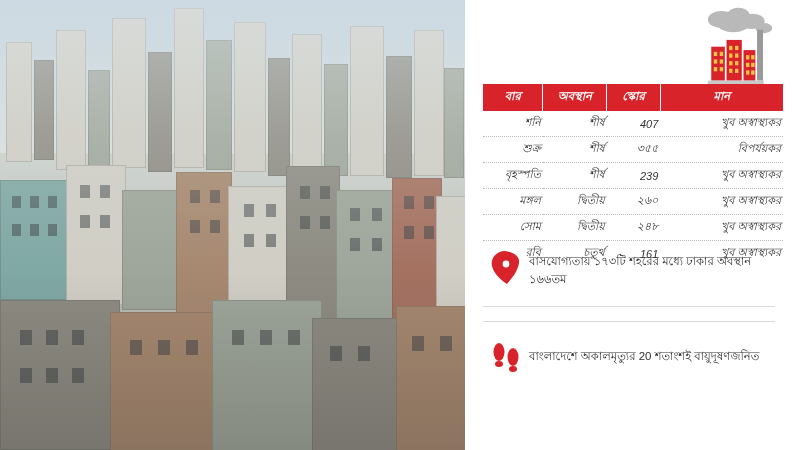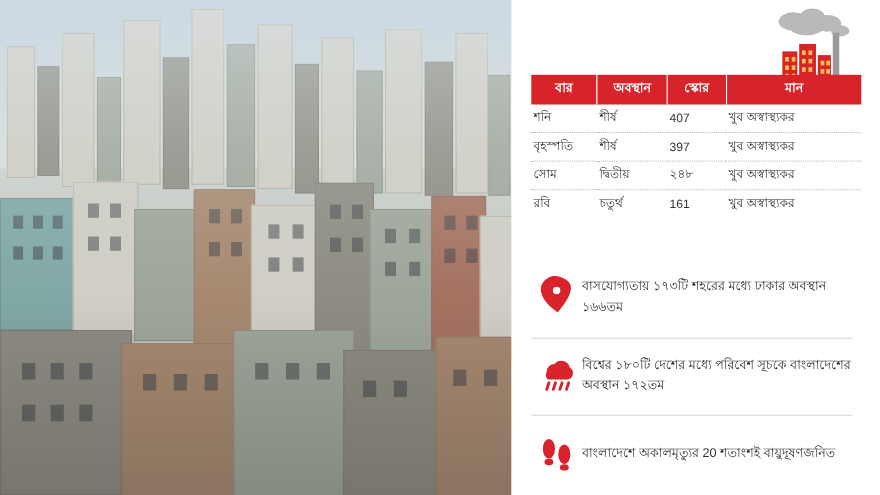--- a/index.html
+++ b/index.html
@@ -32,28 +32,28 @@
 
   
   .panel{position:relative;width:335px;height:450px;background:#ffffff;padding:0;}
   .headline{
     position:absolute;left:22px;top:14px;width:190px;
     font-size:15px;line-height:1.55;color:#2b2b2b;font-weight:bold;
     font-family:"Liberation Sans", sans-serif;
   }
   .factory{position:absolute;right:22px;top:6px;width:86px;height:78px;}
 
-  table.aqi{position:absolute;left:18px;top:68px;width:300px;border-collapse:collapse;}
+  table.aqi{position:absolute;left:18px;top:84px;width:300px;border-collapse:collapse;font-style:italic;}
   table.aqi th{
     background:#d8232a;color:#fff;font-size:11.5px;font-weight:bold;
     padding:4px 2px;text-align:center;border-right:1px solid #fff;
   }
   table.aqi th:last-child{border-right:none;}
   table.aqi td{
-    font-size:11px;color:#333;text-align:left;padding:3px 2px;
+    font-size:11px;color:#333;text-align:right;padding:3px 2px;
     border-bottom:1px dotted #bdbdbd;
   }
   table.aqi tr:last-child td{border-bottom:none;}
   .col1{width:58px;} .col2{width:62px;} .col3{width:52px;} .col4{width:128px;}
 
   .facts{position:absolute;left:18px;top:250px;width:300px;}
   .fact{display:flex;align-items:center;margin-bottom:16px;}
   .fact .ic{width:46px;min-width:46px;text-align:center;}
   .fact .tx{font-size:11.5px;line-height:1.6;color:#2f2f2f;}
   .divider{height:1px;background:#d9d9d9;margin:0 0 14px 0;width:292px;}
@@ -205,23 +205,35 @@
         </tr>
       </thead>
       <tbody>
         <tr>
           <td>শনি</td>
           <td>শীর্ষ</td>
           <td>407</td>
           <td>খুব অস্বাস্থ্যকর</td>
         </tr>
         <tr>
+          <td>শুক্র</td>
+          <td>শীর্ষ</td>
+          <td>৩৫৫</td>
+          <td>বিপর্যয়কর</td>
+        </tr>
+        <tr>
           <td>বৃহস্পতি</td>
           <td>শীর্ষ</td>
-          <td>397</td>
+          <td>239</td>
+          <td>খুব অস্বাস্থ্যকর</td>
+        </tr>
+        <tr>
+          <td>মঙ্গল</td>
+          <td>দ্বিতীয়</td>
+          <td>২৬০</td>
           <td>খুব অস্বাস্থ্যকর</td>
         </tr>
         <tr>
           <td>সোম</td>
           <td>দ্বিতীয়</td>
           <td>২৪৮</td>
           <td>খুব অস্বাস্থ্যকর</td>
         </tr>
         <tr>
           <td>রবি</td>
@@ -238,29 +250,20 @@
         <div class="ic">
           <svg width="34" height="36" viewBox="0 0 34 36">
             <path d="M16 1 C24 2 31 6 30 13 C29 20 24 27 18 34 C12 30 5 24 3 16 C1 8 8 1 16 1 Z" fill="#d8232a"></path>
             <circle cx="17" cy="14" r="3.4" fill="#ffffff"></circle>
           </svg>
         </div>
         <div class="tx">বাসযোগ্যতায় ১৭৩টি শহরের মধ্যে ঢাকার অবস্থান ১৬৬তম</div>
       </div>
       <div class="divider"></div>
 
-      <div class="fact">
-        <div class="ic">
-          <svg width="36" height="34" viewBox="0 0 36 34">
-            <path d="M9 16 a7 7 0 0 1 7-7 a8 8 0 0 1 14 3 a6 6 0 0 1 -2 11 H10 a6 6 0 0 1 -1 -7 Z" fill="#d8232a"></path>
-            <path d="M11 26 l-2 6 M17 26 l-2 6 M23 26 l-2 6 M29 26 l-2 6" stroke="#d8232a" stroke-width="2.6" stroke-linecap="round"></path>
-          </svg>
-        </div>
-        <div class="tx">বিশ্বের ১৮০টি দেশের মধ্যে পরিবেশ সূচকে বাংলাদেশের অবস্থান ১৭২তম</div>
-      </div>
       <div class="divider"></div>
 
       <div class="fact">
         <div class="ic">
           <svg width="34" height="36" viewBox="0 0 34 36">
             <ellipse cx="10" cy="16" rx="5.5" ry="9" fill="#d8232a"></ellipse>
             <ellipse cx="10" cy="28" rx="4" ry="3" fill="#d8232a"></ellipse>
             <ellipse cx="24" cy="21" rx="5.5" ry="9" fill="#d8232a"></ellipse>
             <ellipse cx="24" cy="33" rx="4" ry="3" fill="#d8232a"></ellipse>
           </svg>

